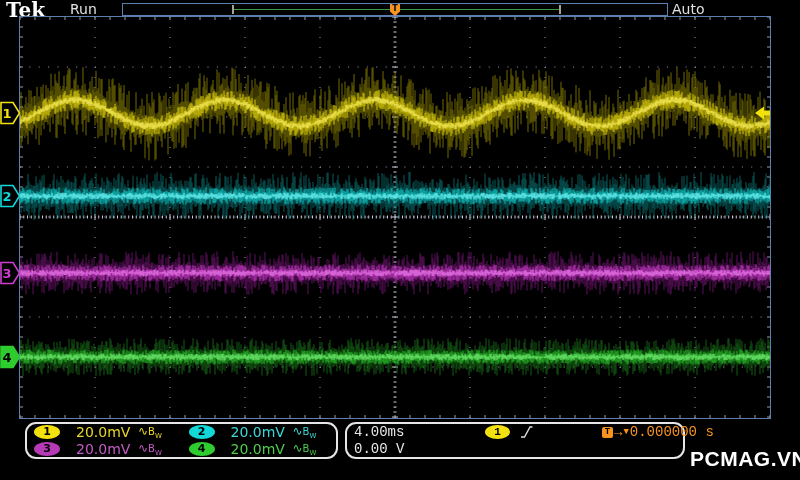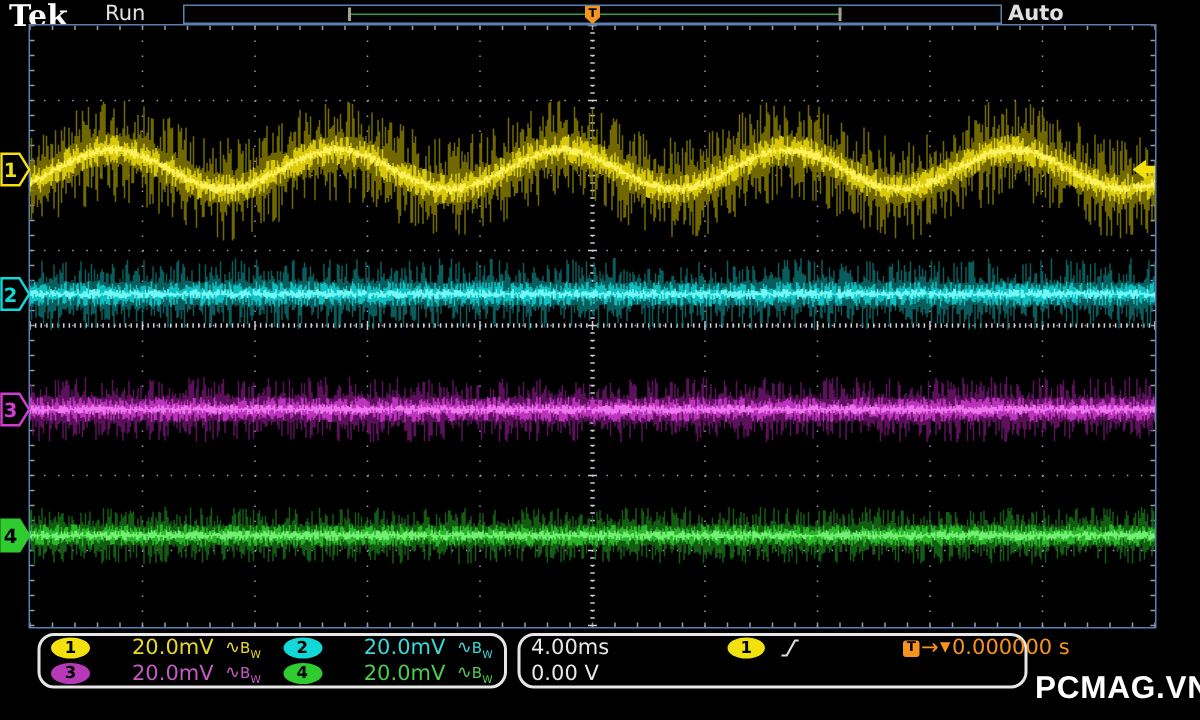--- a/index.html
+++ b/index.html
@@ -3,21 +3,21 @@
 <meta charset="utf-8">
 <style>
   html,body{margin:0;padding:0;background:#000;}
   body{width:800px;height:480px;position:relative;overflow:hidden;
        font-family:"DejaVu Sans", sans-serif;color:#e8e8e8;}
 
   
   .tek-logo{position:absolute;left:6px;top:-2px;font-family:"DejaVu Serif",serif;
             font-weight:bold;font-size:20px;color:#fff;}
   .acq-state{position:absolute;left:38px;top:1px;font-size:14px;color:#e0e0e0;margin-left:32px;}
-  .trig-mode{position:absolute;left:672px;top:1px;font-size:14px;color:#e0e0e0;font-weight:bold;}
+  .trig-mode{position:absolute;left:672px;top:1px;font-size:14px;color:#e0e0e0;}
 
   .record-bar{position:absolute;left:122px;top:3px;width:546px;height:13px;
               border:1px solid #5b80b0;box-sizing:border-box;background:#020202;}
   .record-line{position:absolute;left:111px;top:5px;width:327px;height:1px;background:#3c9c3c;}
   .record-bracket{position:absolute;top:1px;width:2px;height:9px;background:#a8a090;}
   .rb-left{left:109px;} .rb-right{left:436px;}
   .record-trig{position:absolute;left:267px;top:0px;width:10px;height:12px;background:#f79420;
                clip-path:polygon(0 0,100% 0,100% 62%,50% 100%,0 62%);
                color:#000;font-size:8px;font-weight:bold;text-align:center;line-height:9px;}
 
@@ -34,28 +34,28 @@
   .marker-layer{position:absolute;left:0;top:0;width:800px;height:480px;pointer-events:none;}
   .marker-layer svg{position:absolute;}
 
   
   .ch-box{position:absolute;left:25px;top:422px;width:313px;height:37px;background:#000;
           border:2px solid #e6e6e6;border-radius:11px;box-sizing:border-box;
           display:grid;grid-template-columns:1fr 1fr;grid-template-rows:1fr 1fr;}
   .ch-cell{display:flex;align-items:center;padding-left:7px;gap:0;}
   .ch-badge{width:26px;height:14px;border-radius:50%;color:#000;font-weight:bold;
             font-size:11px;text-align:center;line-height:14px;flex:0 0 auto;}
-  .ch-scale{font-size:14px;margin-left:28px;width:62px;}
+  .ch-scale{font-size:14px;margin-left:16px;width:62px;}
   .cpl{font-size:12px;letter-spacing:0;text-align:center;}
   .cpl .bw-b{font-size:10px;} .cpl .bw-w{font-size:7px;vertical-align:sub;}
 
   .h-box{position:absolute;left:345px;top:422px;width:340px;height:37px;background:#000;
          border:2px solid #e6e6e6;border-radius:11px;box-sizing:border-box;
          display:grid;grid-template-columns:131px 117px 1fr;grid-template-rows:1fr 1fr;
-         padding-left:7px;align-items:center;font-size:14px;}
+         padding-left:7px;align-items:center;font-size:14px;font-family:Liberation Mono, monospace;}
   .h-cell{display:flex;align-items:center;white-space:nowrap;}
   .trig-src-badge{width:25px;height:14px;border-radius:50%;background:#f2e10e;color:#000;
                   font-weight:bold;font-size:11px;text-align:center;line-height:14px;margin-right:9px;}
   .orange{color:#f79420;}
   .tsq{display:inline-block;width:11px;height:11px;background:#f79420;border-radius:2px;
        color:#000;font-size:9px;font-weight:bold;text-align:center;line-height:11px;margin-right:1px;}
   .tri-dn{font-size:9px;margin:0 1px 0 1px;}
 
   .watermark{position:absolute;left:690px;top:447px;font-family:"Liberation Sans",sans-serif;
              font-weight:bold;font-size:21px;color:#fff;letter-spacing:0.5px;}

